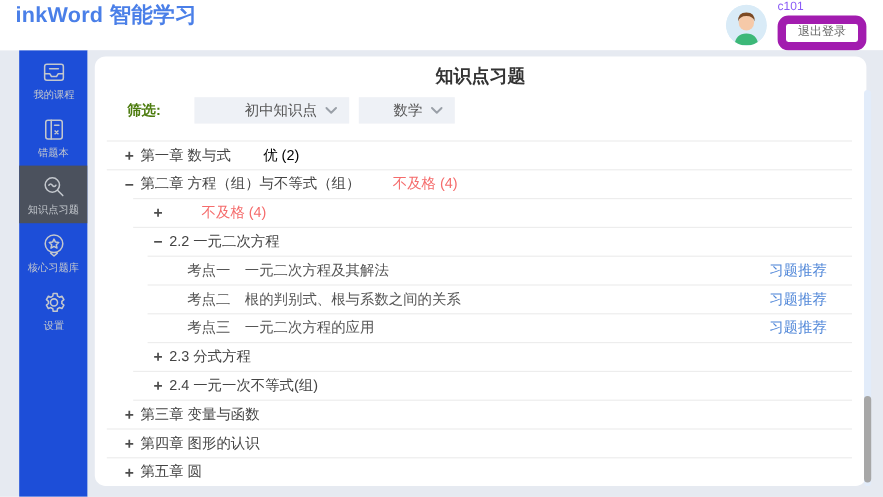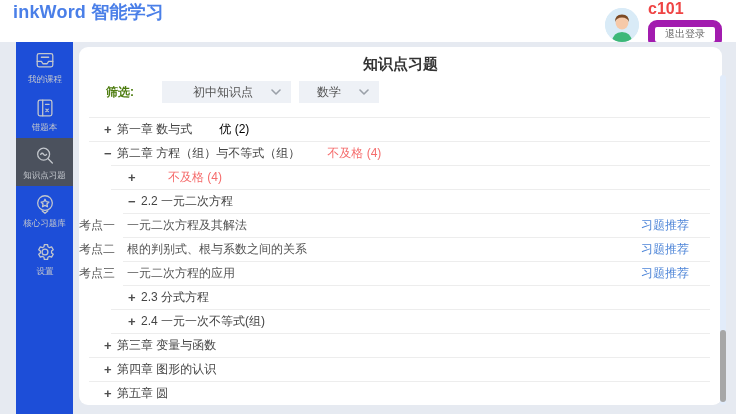--- a/index.html
+++ b/index.html
@@ -7,21 +7,21 @@
   body { font-family:"Liberation Sans","DejaVu Sans",sans-serif; background:#e6eaf1; }
 
   
   .header { height:42px; background:#ffffff; display:flex; align-items:flex-start;
             justify-content:space-between; padding:0 14px 0 13px; }
   .logo { color:#4a7fe8; font-size:18px; font-weight:bold; letter-spacing:.2px; }
   .user-area { display:flex; align-items:center; gap:9px; }
   .avatar { width:34px; height:34px; border-radius:50%; background:#d9ebf7; overflow:hidden;
             flex:0 0 auto; }
   .user-col { display:flex; flex-direction:column; align-items:flex-start; gap:2px; }
-  .username { font-size:16px; font-weight:bold; color:#ef4444; }
+  .username { font-size:10px; font-weight:normal; color:#8b5cf6; }
   .logout-btn { font-size:10px; color:#666; background:#fff; border:7px solid #a21caf;
                 border-radius:9px; padding:1px 10px 2px; line-height:12px; cursor:pointer;
                 font-family:inherit; }
 
   
   .body-wrap { display:flex; height:372px; }
 
   
   .sidebar { width:57px; background:#1d4ed8; flex:0 0 auto; display:flex;
              flex-direction:column;margin-left:16px; }
@@ -36,37 +36,37 @@
   
   .content { flex:1; position:relative; background:#e6eaf1; }
   .card { position:absolute; left:6px; top:5px; right:14px; height:358px; background:#fff;
           border-radius:9px; overflow:hidden; }
   .page-title { text-align:center; font-size:15px; font-weight:bold; color:#333;
                 margin-top:8px; line-height:18px; }
 
   .filter-row { display:flex; align-items:center; margin:8px 0 0 27px; height:22px; }
   .filter-label { font-size:12px; color:#4d7c0f; font-weight:bold; }
   .dropdown { height:22px; background:#eef1f6; border-radius:0; display:flex;
-              align-items:center; justify-content:flex-end; gap:18px; padding-right:10px;
+              align-items:center; justify-content:flex-end; gap:7px; padding-right:10px;
               cursor:pointer; color:#555; font-size:12px; }
   .dd-grade { width:129px; margin-left:28px; }
   .dd-subject { width:80px; margin-left:8px; }
   .chev svg { width:10px; height:6px; display:block; stroke:#9aa0a8; stroke-width:1.6;
               fill:none; stroke-linecap:round; stroke-linejoin:round; }
 
   
   .tree { margin-top:14px; }
   .row { height:24px; display:flex; align-items:center; position:relative; cursor:default; }
   .row::before { content:""; position:absolute; top:0; right:12px; height:1px; background:#ededed; }
   .row.d1::before { left:10px; }
   .row.d2::before { left:32px; }
   .row.d3::before { left:44px; }
   .lvl1 { padding-left:25px; }
   .lvl2 { padding-left:49px; }
-  .lvl3 { }
+  .lvl3 { padding-left:77px; }
   .expander { width:13px; font-size:13px; font-weight:bold; color:#4d4d4d; text-align:left;
               cursor:pointer; line-height:13px; }
   .row-text { font-size:12px; color:#444; white-space:nowrap; }
   .lvl3 .row-text { color:#555; }
   .status { font-size:12px; margin-left:27px; white-space:nowrap; }
   .status.good { color:#000000; }
   .status.bad  { color:#f56c6c; }
   .rec-link { margin-left:auto; margin-right:33px; font-size:12px; color:#4f86d8;
               cursor:pointer; text-decoration:none; }
 

